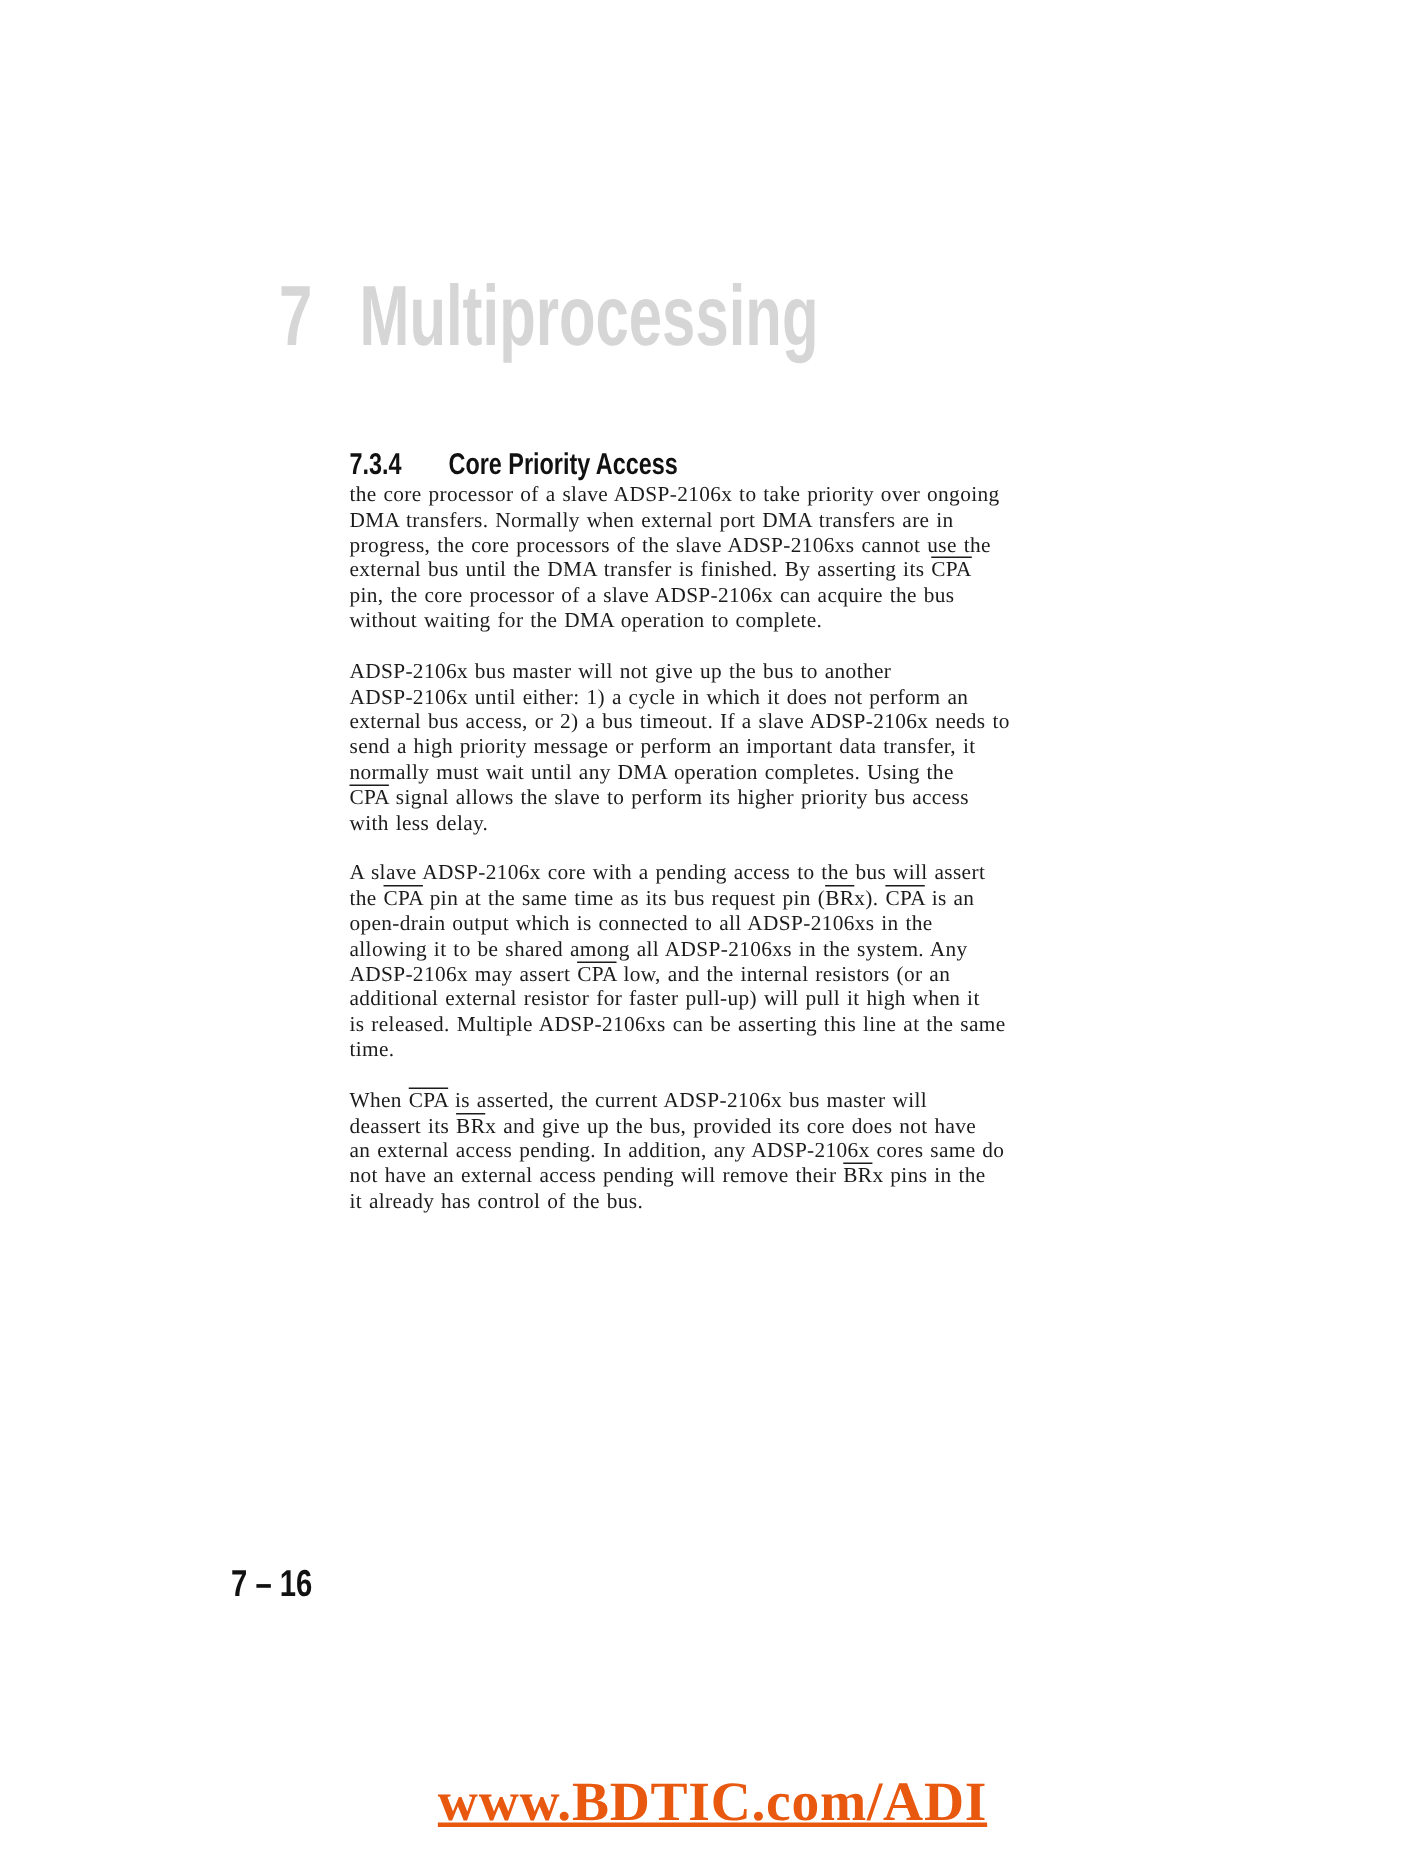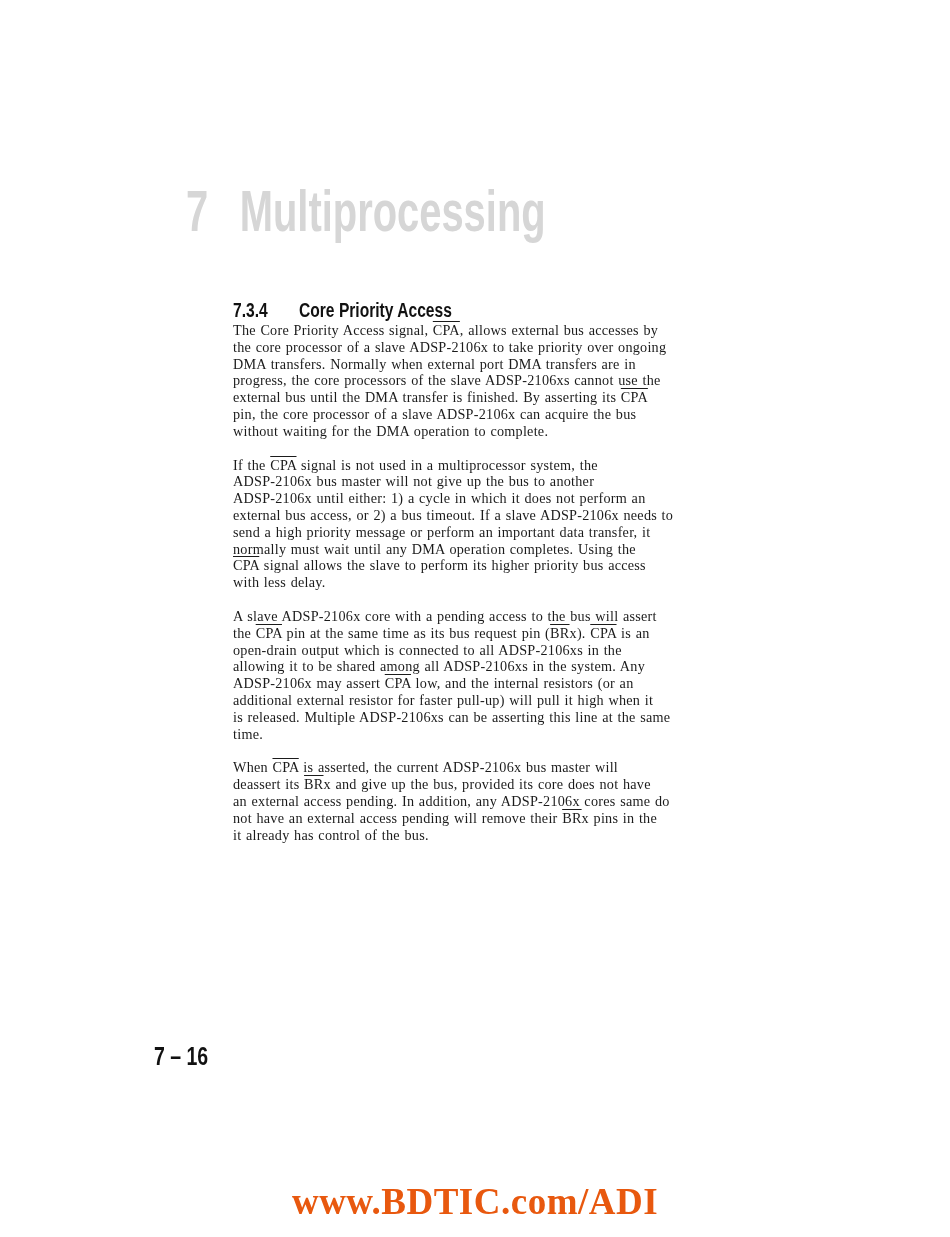--- a/index.html
+++ b/index.html
@@ -90,46 +90,45 @@
     width: 950px;
     text-align: center;
   }
   .watermark {
     display: inline-block;
     font-family: "Liberation Serif", "DejaVu Serif", serif;
     font-weight: bold;
     font-size: 37px;
     letter-spacing: 0.5px;
     cursor: pointer;
+    text-decoration: underline;
   }
 </style>
 </head>
 <body>
 
 <div class="page">
 
   <div class="chapter-header" style="color: rgb(214, 214, 214);">
     <span class="ch-num">7</span><span class="ch-title">Multiprocessing</span>
   </div>
 
   <span class="sec-num" style="color: rgb(17, 17, 17);">7.3.4</span>
   <span class="sec-title" style="color: rgb(17, 17, 17);">Core Priority Access</span>
 
   <div class="body" style="color: rgb(27, 27, 27);">
       <div class="para">
-        <div class="line"><span>The Core Priority Access signal, </span><span class="ov">CPA</span><span>, allows external bus accesses by</span></div>
         <div class="line"><span>the core processor of a slave ADSP-2106x to take priority over ongoing</span></div>
         <div class="line"><span>DMA transfers. Normally when external port DMA transfers are in</span></div>
         <div class="line"><span>progress, the core processors of the slave ADSP-2106xs cannot use the</span></div>
         <div class="line"><span>external bus until the DMA transfer is finished. By asserting its </span><span class="ov">CPA</span></div>
         <div class="line"><span>pin, the core processor of a slave ADSP-2106x can acquire the bus</span></div>
         <div class="line"><span>without waiting for the DMA operation to complete.</span></div>
       </div>
       <div class="para">
-        <div class="line"><span>If the </span><span class="ov">CPA</span><span> signal is not used in a multiprocessor system, the</span></div>
         <div class="line"><span>ADSP-2106x bus master will not give up the bus to another</span></div>
         <div class="line"><span>ADSP-2106x until either: 1) a cycle in which it does not perform an</span></div>
         <div class="line"><span>external bus access, or 2) a bus timeout. If a slave ADSP-2106x needs to</span></div>
         <div class="line"><span>send a high priority message or perform an important data transfer, it</span></div>
         <div class="line"><span>normally must wait until any DMA operation completes. Using the</span></div>
         <div class="line"><span class="ov">CPA</span><span> signal allows the slave to perform its higher priority bus access</span></div>
         <div class="line"><span>with less delay.</span></div>
       </div>
       <div class="para">
         <div class="line"><span>A slave ADSP-2106x core with a pending access to the bus will assert</span></div>

